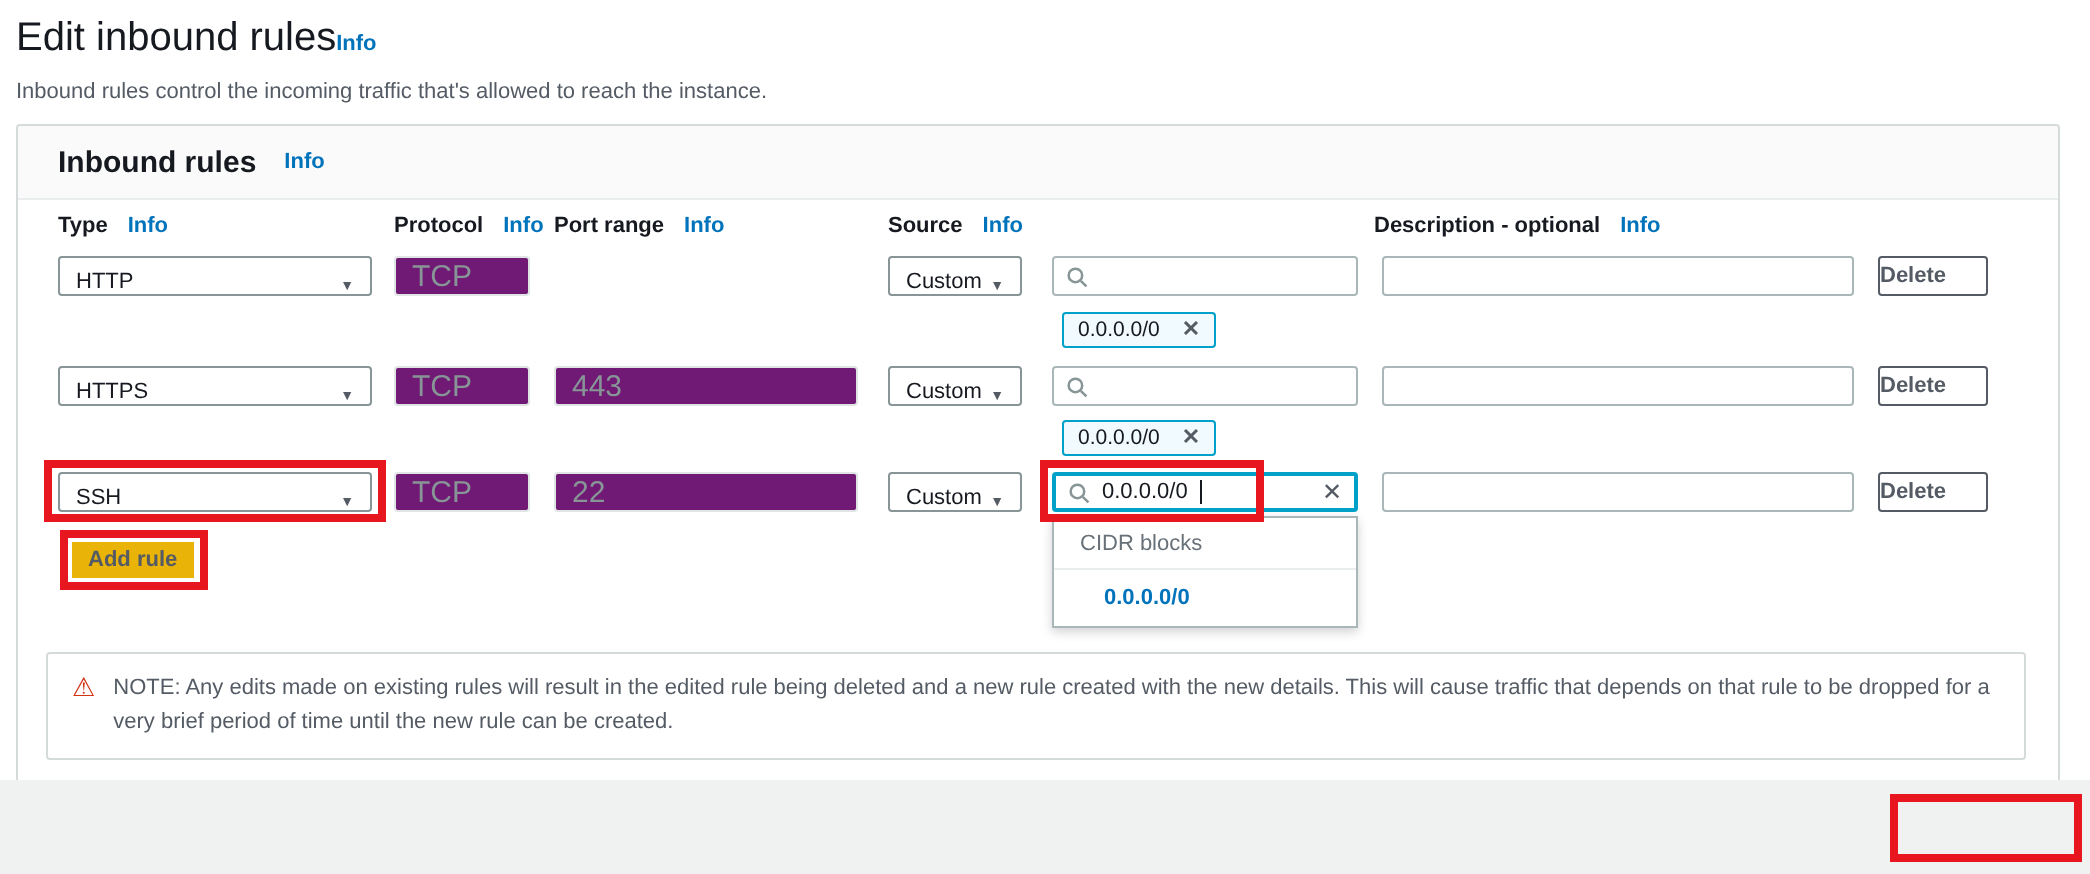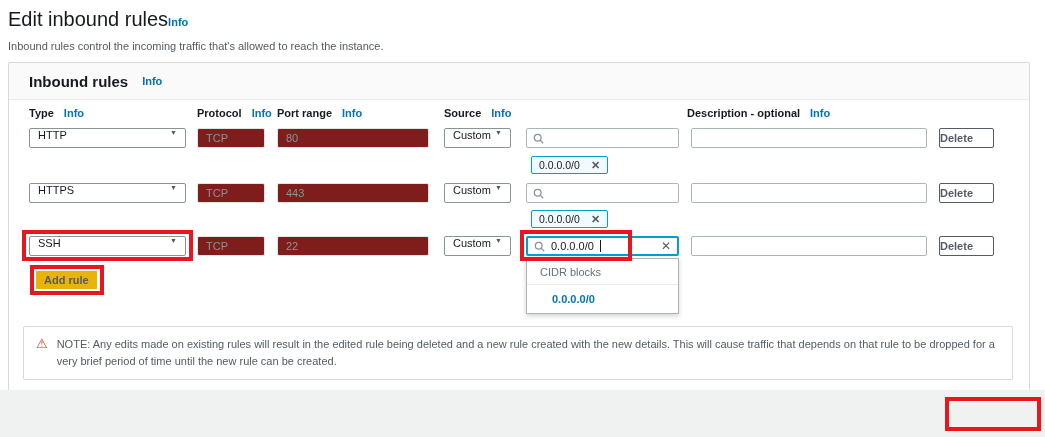--- a/index.html
+++ b/index.html
@@ -20,25 +20,25 @@
   .card-header{height:37px;background:#fafafa;border-bottom:1px solid #eaeded;
         display:flex;align-items:center;gap:14px;padding-left:20px;box-sizing:border-box;
         border-radius:2px 2px 0 0;}
   .card-title{font-size:15px;font-weight:bold;color:#16191f;}
   .card-body{position:relative;height:289px;}
   
   .col-label{position:absolute;top:7px;font-size:11px;font-weight:bold;color:#16191f;
         display:flex;gap:10px;align-items:baseline;white-space:nowrap;}
   
   .select{border:1px solid #879596;border-radius:2px;background:#fff;display:flex;
-        align-items:flex-start;justify-content:space-between;padding:0 8px;font-size:11px;
+        align-items:flex-end;justify-content:space-between;padding:0 8px;font-size:11px;
         height:20px;color:#16191f;cursor:pointer;}
   .caret{font-size:7px;color:#545b64;line-height:1;}
-  .dis{background:#7f1d1d;border:1px solid #e0e4e4;border-radius:2px;color:#879596;
-        display:flex;align-items:center;padding:0 8px;font-size:11px;height:20px;}
+  .dis{background:#701a75;border:1px solid #e0e4e4;border-radius:2px;color:#879596;
+        display:flex;align-items:center;padding:0 8px;font-size:15px;height:20px;}
   .search{border:1px solid #aab7b8;border-radius:2px;background:#fff;display:flex;
         align-items:center;padding:0 6px;height:20px;gap:6px;font-size:11px;}
   .search-focused{border:2px solid #00a1c9;}
   .clear-x{margin-left:auto;color:#545b64;font-size:12px;line-height:1;cursor:pointer;}
   .cursor-bar{display:inline-block;width:1px;height:12px;background:#16191f;}
   .txtinput{border:1px solid #aab7b8;border-radius:2px;height:20px;width:100%;
         box-sizing:border-box;font-family:"Liberation Sans",sans-serif;font-size:11px;padding:0 6px;}
   .token{display:inline-flex;align-items:center;background:#f1faff;border:1px solid #00a1c9;
         border-radius:2px;height:18px;padding:0 7px;font-size:10.5px;gap:11px;color:#16191f;}
   .token .x{color:#545b64;font-size:11px;font-weight:bold;cursor:pointer;line-height:1;}
@@ -100,21 +100,20 @@
     <div class="col-label" style="left:678px;">
       <span>Description - optional</span>
       <span class="info-link">Info</span>
     </div>
 
     <div class="abs select" style="left:20px;top:28px;width:157px;">
       <span>HTTP</span>
       <span class="caret">▼</span>
     </div>
     <div class="abs dis" style="left:188px;top:28px;width:68px;">TCP</div>
-    <div class="abs dis" style="left:268px;top:28px;width:152px;">80</div>
     <div class="abs select" style="left:435px;top:28px;width:67px;">
       <span>Custom</span>
       <span class="caret">▼</span>
     </div>
     <div class="abs search" style="left:517px;top:28px;width:153px;">
       <svg width="11" height="11" viewBox="0 0 14 14">
           <circle cx="6" cy="6" r="4.3" fill="none" stroke="#879596" stroke-width="1.6"></circle>
           <line x1="9.4" y1="9.4" x2="13" y2="13" stroke="#879596" stroke-width="1.6"></line>
         </svg>
     </div>

